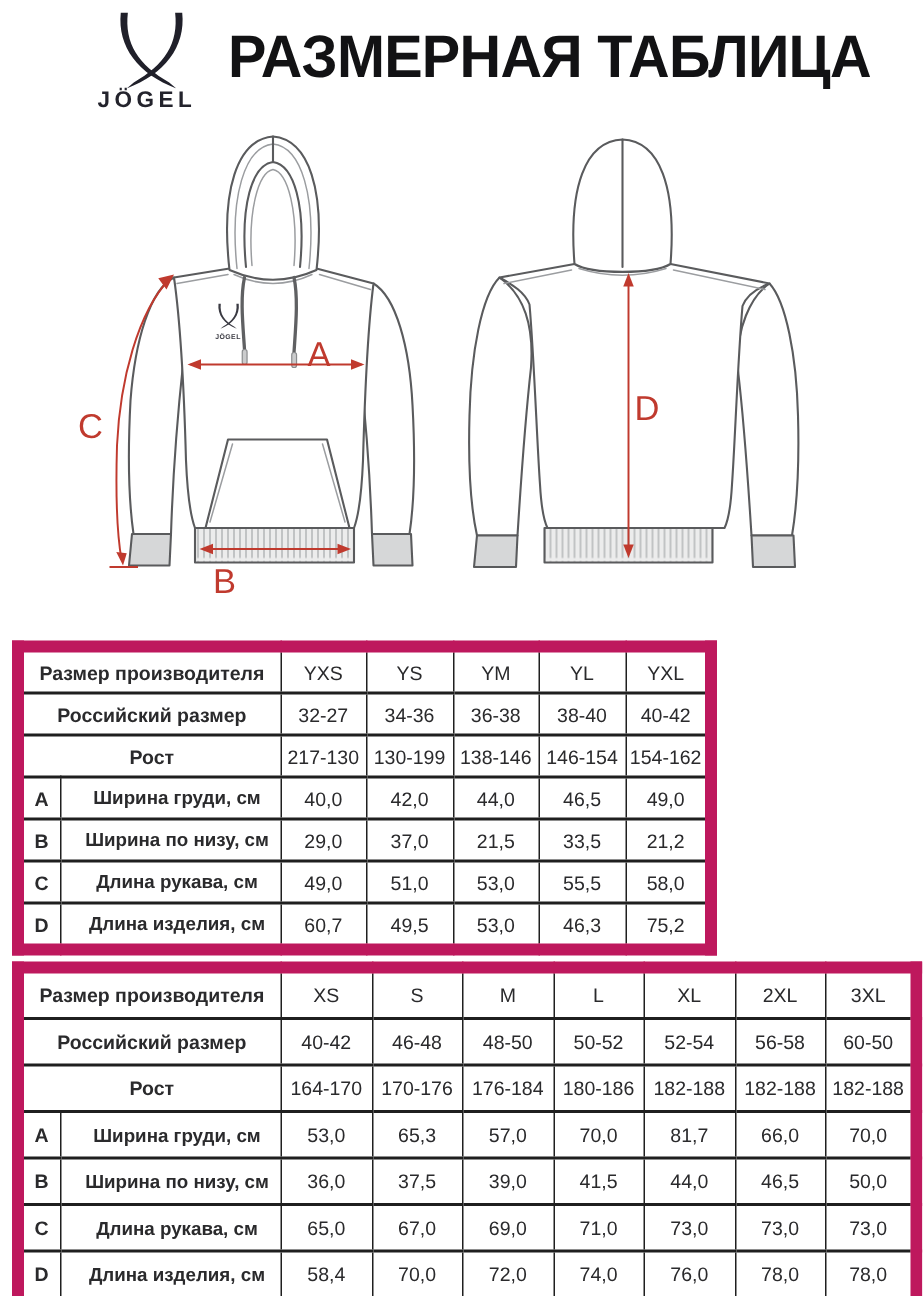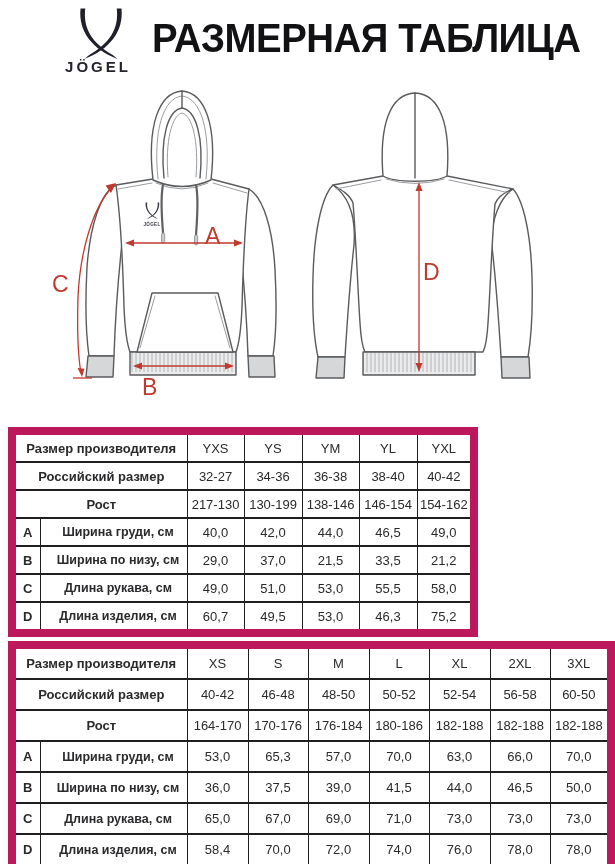--- a/index.html
+++ b/index.html
@@ -260,21 +260,21 @@
           <td class="val">182-188</td>
           <td class="val">182-188</td>
         </tr>
         <tr>
           <td class="letter">A</td>
           <td class="mlabel">Ширина груди, см</td>
           <td class="val">53,0</td>
           <td class="val">65,3</td>
           <td class="val">57,0</td>
           <td class="val">70,0</td>
-          <td class="val">63,0</td>
+          <td class="val">81,7</td>
           <td class="val">66,0</td>
           <td class="val">70,0</td>
         </tr>
         <tr>
           <td class="letter">B</td>
           <td class="mlabel">Ширина по низу, см</td>
           <td class="val">36,0</td>
           <td class="val">37,5</td>
           <td class="val">39,0</td>
           <td class="val">41,5</td>

